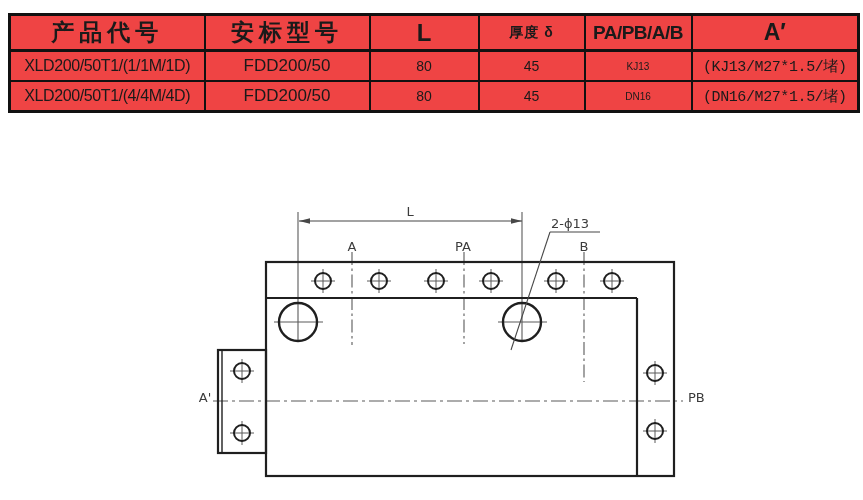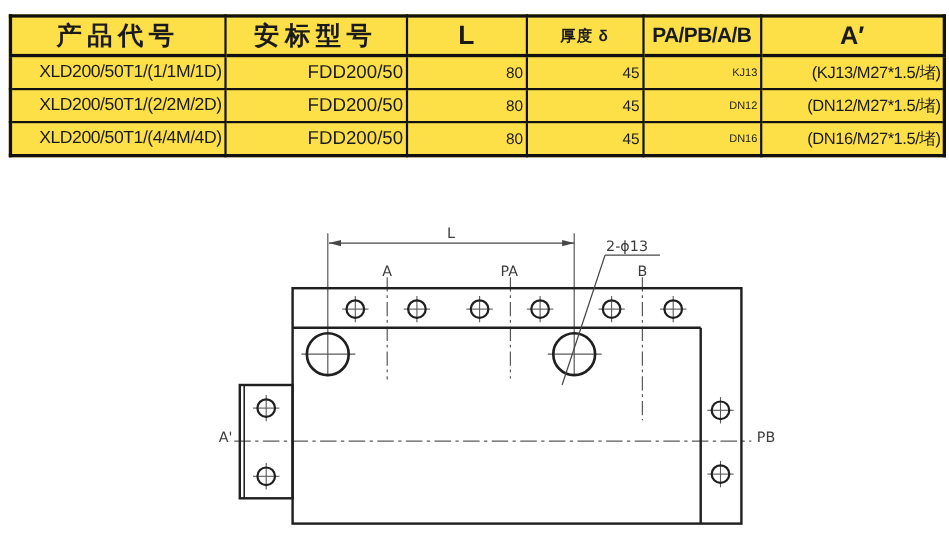--- a/index.html
+++ b/index.html
@@ -5,42 +5,42 @@
   html,body{margin:0;padding:0;}
   body{
     width:863px;height:500px;position:relative;background:#ffffff;
     font-family:"Liberation Sans","DejaVu Sans",sans-serif;
     color:#1a1a1a;overflow:hidden;
   }
   
   table.spec{
     position:absolute;left:8px;top:13px;width:849px;
     border-collapse:collapse;table-layout:fixed;
-    background:#fde047;
+    background:#ef4444;
   }
   table.spec th, table.spec td{
     border:2px solid #111;
     padding:0 2px;text-align:center;vertical-align:middle;
     white-space:nowrap;overflow:hidden;
   }
   table.spec{border:3px solid #111;}
   table.spec tr.hdr th{
     height:33px;font-weight:bold;border-bottom:3px solid #111;
   }
-  table.spec tr.data td{height:28px;text-align:right;}
+  table.spec tr.data td{height:28px;}
   .th-cjk{font-size:23px;letter-spacing:5px;}
   .th-l{font-size:24px;}
   .th-hd{font-size:14px;letter-spacing:1px;}
   .th-pp{font-size:19px;letter-spacing:-0.5px;}
   .th-ap{font-size:23px;}
   .c0{font-size:16px;letter-spacing:-0.4px;}
   .c1{font-size:17px;border-radius:15px;}
   .c2,.c3{font-size:14px;}
   .c4{font-size:10px;}
-  .c5{font-size:15px;letter-spacing:-0.4px;}
+  .c5{font-size:15px;letter-spacing:-0.4px;font-family:Liberation Mono, monospace;}
   
   svg.drawing{position:absolute;left:0;top:0;}
   .cadtext{
     font-family:"DejaVu Sans","Liberation Sans",sans-serif;
     font-size:13px;fill:#3c3c3c;
   }
 </style>
 </head>
 <body>
 
@@ -62,28 +62,20 @@
     <th class="th-pp">PA/PB/A/B</th>
     <th class="th-ap">A′</th>
   </tr>
   <tr class="data">
     <td class="c0">XLD200/50T1/(1/1M/1D)</td>
     <td class="c1">FDD200/50</td>
     <td class="c2">80</td>
     <td class="c3">45</td>
     <td class="c4">KJ13</td>
     <td class="c5">(KJ13/M27*1.5/堵)</td>
-  </tr>
-  <tr class="data">
-    <td class="c0">XLD200/50T1/(2/2M/2D)</td>
-    <td class="c1">FDD200/50</td>
-    <td class="c2">80</td>
-    <td class="c3">45</td>
-    <td class="c4">DN12</td>
-    <td class="c5">(DN12/M27*1.5/堵)</td>
   </tr>
   <tr class="data">
     <td class="c0">XLD200/50T1/(4/4M/4D)</td>
     <td class="c1">FDD200/50</td>
     <td class="c2">80</td>
     <td class="c3">45</td>
     <td class="c4">DN16</td>
     <td class="c5">(DN16/M27*1.5/堵)</td>
   </tr>
 </tbody>

